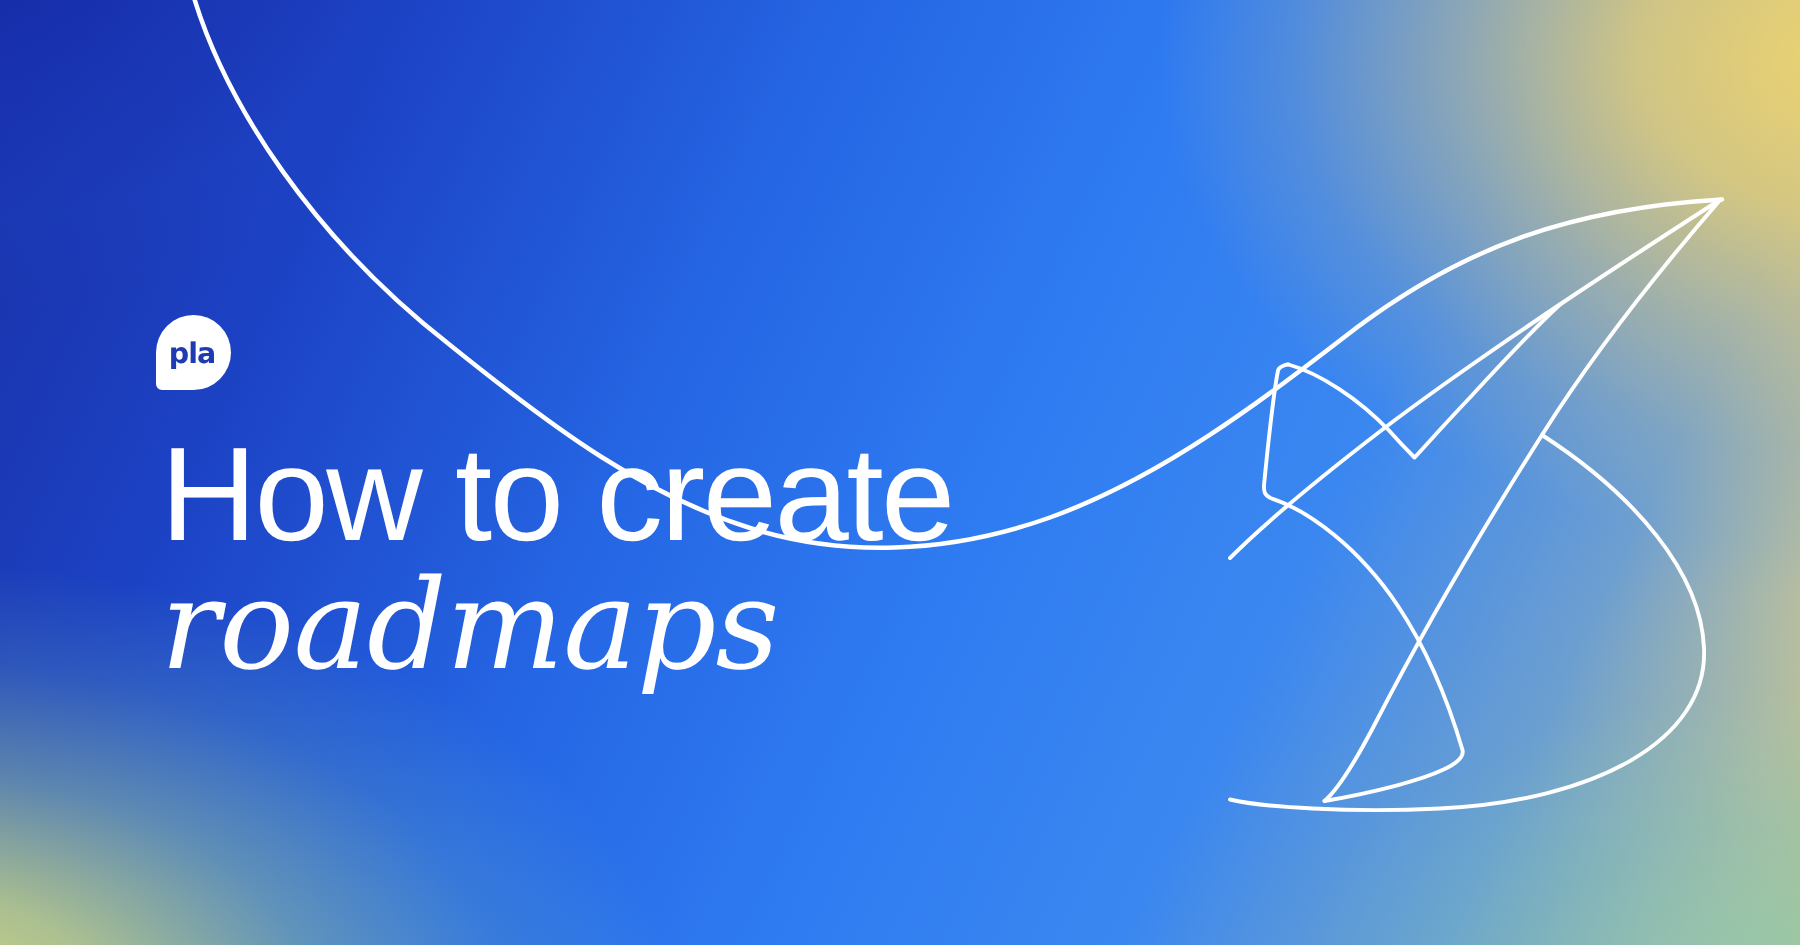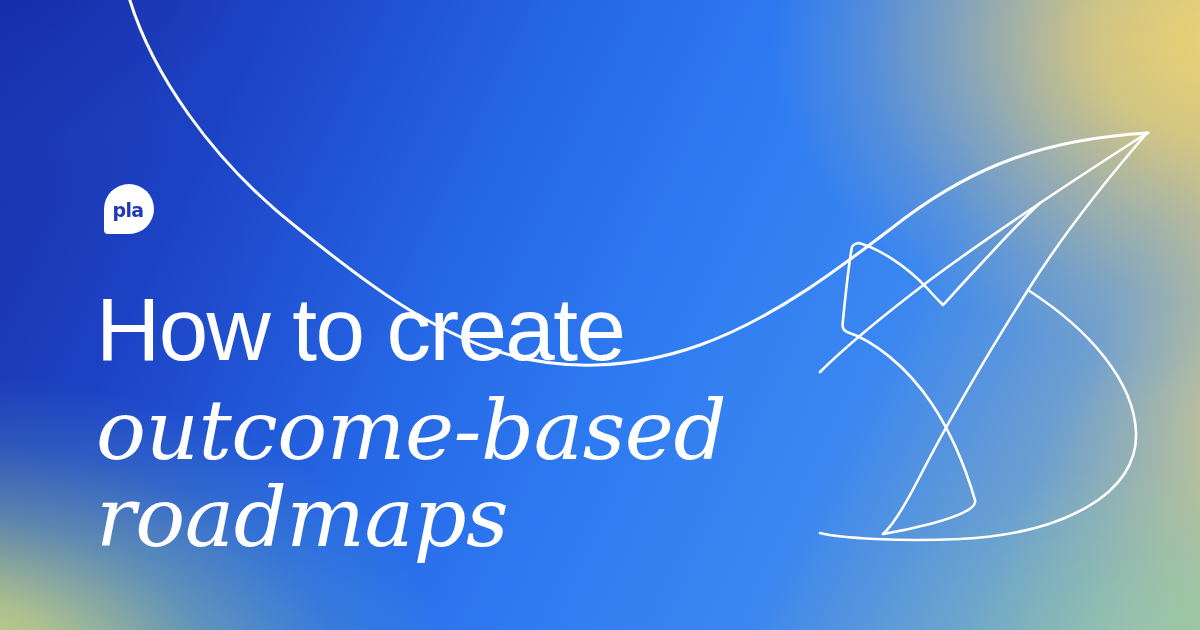--- a/index.html
+++ b/index.html
@@ -81,21 +81,21 @@
     stroke-linecap: round;
     stroke-linejoin: round;
   }
   .stroke-thin { stroke-width: 2.6; }
   .stroke-mid  { stroke-width: 3.0; }
 
   
   .logo-lockup {
     position: absolute;
     left: 104px;
-    top: 184px;
+    top: 210px;
     display: flex;
     align-items: center;
     gap: 13px;
   }
   .logo-mark {
     position: relative;
     width: 50px;
     height: 50px;
     background: #ffffff;
     border-radius: 50% 50% 50% 4px;
@@ -117,21 +117,21 @@
     font-family: "Liberation Sans", sans-serif;
     font-weight: 700;
     font-size: 17.5px;
     line-height: 1.30;
     letter-spacing: 0.1px;
   }
 
   
   .headline {
     position: absolute;
-    left: 96px;
+    left: 107px;
     top: 286px;
     width: 780px;
   }
   .hl-line1 {
     color: #ffffff;
     font-family: "Liberation Sans", sans-serif;
     font-weight: 300;
     font-size: 89px;
     line-height: 0.98;
     letter-spacing: -1.6px;
@@ -201,17 +201,16 @@
   </svg>
 
   <div class="logo-lockup">
     <div class="logo-mark">
       <span class="logo-mark-text">pla</span>
     </div>
   </div>
 
   <div class="headline">
     <div class="hl-line1">How to create</div>
-    <div class="hl-line2">outcome-based</div>
     <div class="hl-line3">roadmaps</div>
   </div>
 
 </div>
 
 </body></html>

